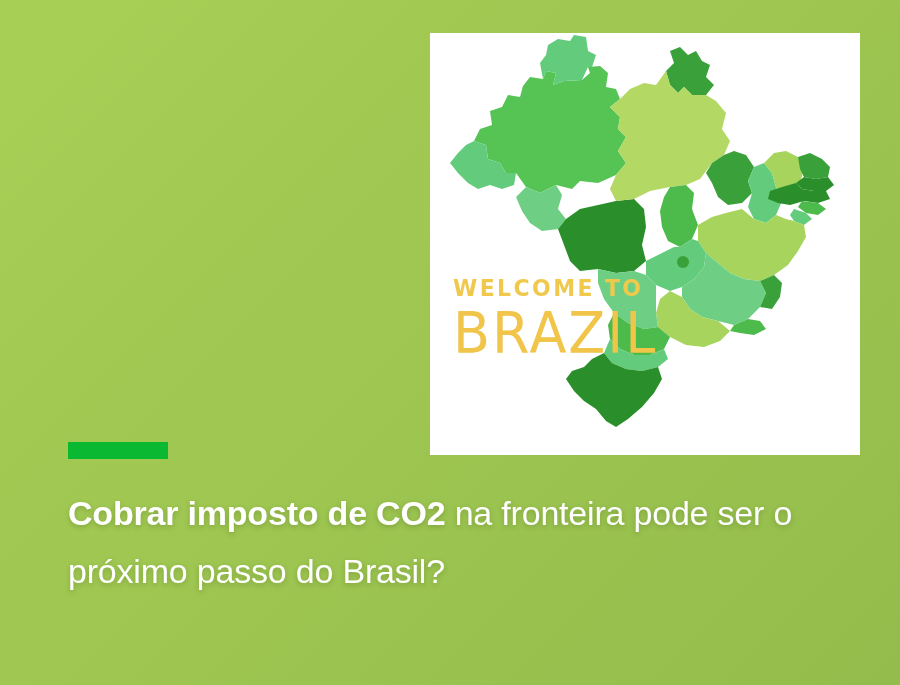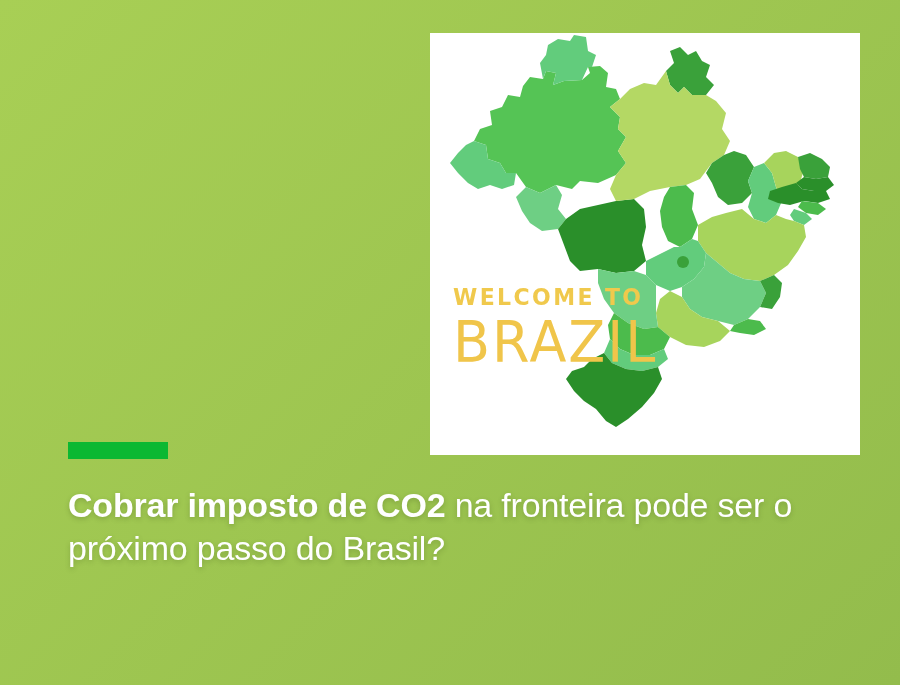--- a/index.html
+++ b/index.html
@@ -56,21 +56,21 @@
     white-space: nowrap;
     user-select: none;
   }
   .wm-a { left: 26px; top: 36px; }
   .wm-b { left: 322px; top: 322px; }
 
   
   .welcome-block {
     position: absolute;
     left: 23px;
-    top: 253px;
+    top: 244px;
     color: #efc84b;
     user-select: none;
   }
   .welcome-line {
     font-family: "DejaVu Sans", sans-serif;
     font-weight: 700;
     font-size: 22px;
     letter-spacing: 2.4px;
     line-height: 1;
     color: #f0c94c;
@@ -102,21 +102,21 @@
   
   .headline {
     position: absolute;
     left: 68px;
     top: 484px;
     width: 790px;
     color: #ffffff;
     font-family: "Liberation Sans", sans-serif;
     font-size: 34px;
     font-weight: 400;
-    line-height: 43px;
+    line-height: 58px;
     letter-spacing: -0.2px;
     text-shadow: 0 2px 5px rgba(70, 95, 30, 0.32);
   }
   .headline .hl-strong {
     font-weight: 700;
   }
 </style>
 </head>
 <body>
 

